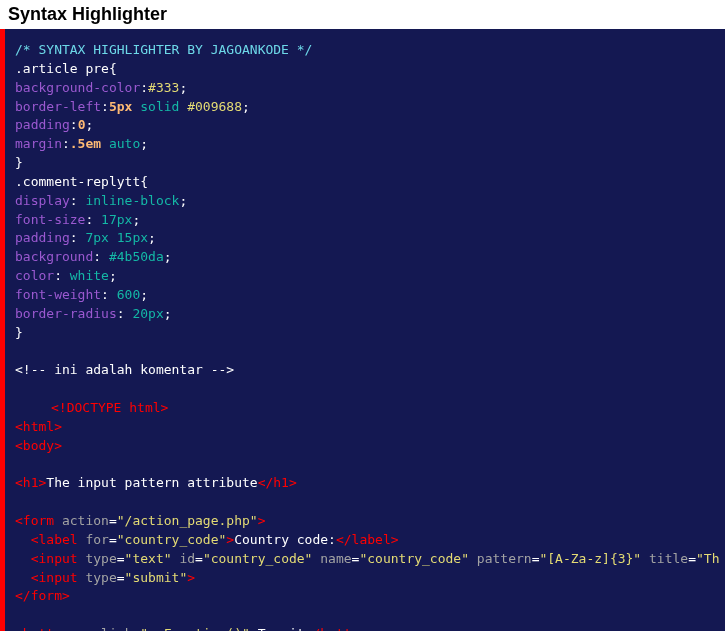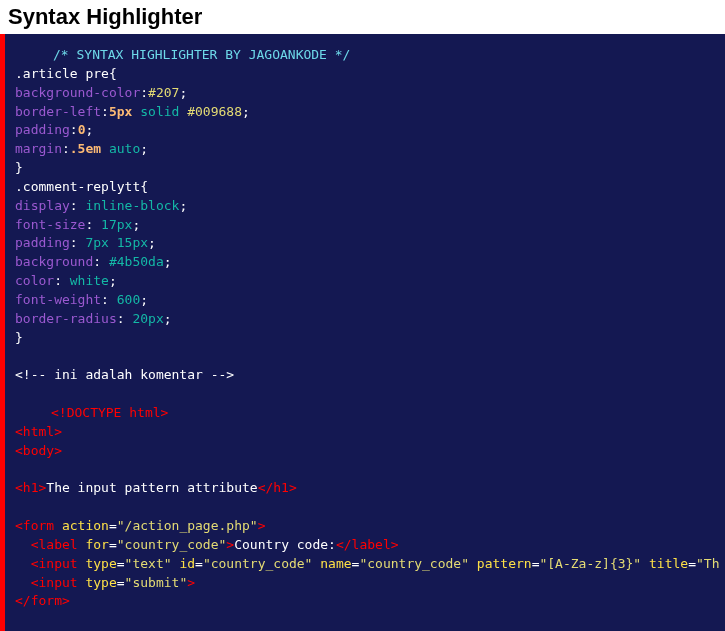--- a/index.html
+++ b/index.html
@@ -10,61 +10,61 @@
     body {
       font-family: Arial, sans-serif;
       background: #fff;
       width: 725px;
     }
     .header {
       padding: 4px 8px;
       background: #fff;
     }
     .header h2 {
-      font-size: 22px;
+      font-size: 18px;
       font-weight: bold;
       color: #000;
     }
     .code-block {
       background: #141852;
       border-left: 5px solid #ff0000;
       padding: 12px 10px;
       font-family: 'Consolas', 'Monaco', monospace;
       font-size: 13px;
       line-height: 1.45;
       color: #fff;
       overflow-x: hidden;
       white-space: pre;
     }
-    .c-comment { color: #6dd8e8; margin-left: 38px; }
+    .c-comment { color: #6dd8e8; }
     .c-selector { color: #fff; }
     .c-prop { color: #9b59d0; }
     .c-punct { color: #fff; }
     .c-val-hex { color: #e4db74; }
     .c-val-num { color: #fdba74; font-weight: bold; }
     .c-val-ident { color: #14b8a6; }
     .c-html-comment { color: #ffffff; }
     .c-doctype { color: #ff0000; margin-left: 36px; }
     .c-tag { color: #ff0000; }
     .c-angle { color: #ff0000; }
-    .c-attr { color: #fde047; }
+    .c-attr { color: #a3a3a3; }
     .c-eq { color: #fff; }
     .c-str { color: #e4db74; }
     .c-text { color: #fff; margin-top: 18px; }
   </style>
 </head>
 <body>
 
 <div class="header">
   <h2>Syntax Highlighter</h2>
 </div>
 
 <div class="code-block"><span class="c-comment">/* SYNTAX HIGHLIGHTER BY JAGOANKODE */</span>
 <span class="c-selector">.article pre{</span>
-<span class="c-prop">background-color</span><span class="c-punct">:</span><span class="c-val-hex">#207</span><span class="c-punct">;</span>
+<span class="c-prop">background-color</span><span class="c-punct">:</span><span class="c-val-hex">#333</span><span class="c-punct">;</span>
 <span class="c-prop">border-left</span><span class="c-punct">:</span><span class="c-val-num">5px</span><span class="c-val-ident"> solid </span><span class="c-val-hex">#009688</span><span class="c-punct">;</span>
 <span class="c-prop">padding</span><span class="c-punct">:</span><span class="c-val-num">0</span><span class="c-punct">;</span>
 <span class="c-prop">margin</span><span class="c-punct">:</span><span class="c-val-num">.5em</span><span class="c-val-ident"> auto</span><span class="c-punct">;</span>
 <span class="c-punct">}</span>
 <span class="c-selector">.comment-replytt{</span>
 <span class="c-prop">display</span><span class="c-punct">:</span><span class="c-val-ident"> inline-block</span><span class="c-punct">;</span>
 <span class="c-prop">font-size</span><span class="c-punct">:</span><span class="c-val-ident"> 17px</span><span class="c-punct">;</span>
 <span class="c-prop">padding</span><span class="c-punct">:</span><span class="c-val-ident"> 7px 15px</span><span class="c-punct">;</span>
 <span class="c-prop">background</span><span class="c-punct">:</span><span class="c-val-ident"> #4b50da</span><span class="c-punct">;</span>
 <span class="c-prop">color</span><span class="c-punct">:</span><span class="c-val-ident"> white</span><span class="c-punct">;</span>

